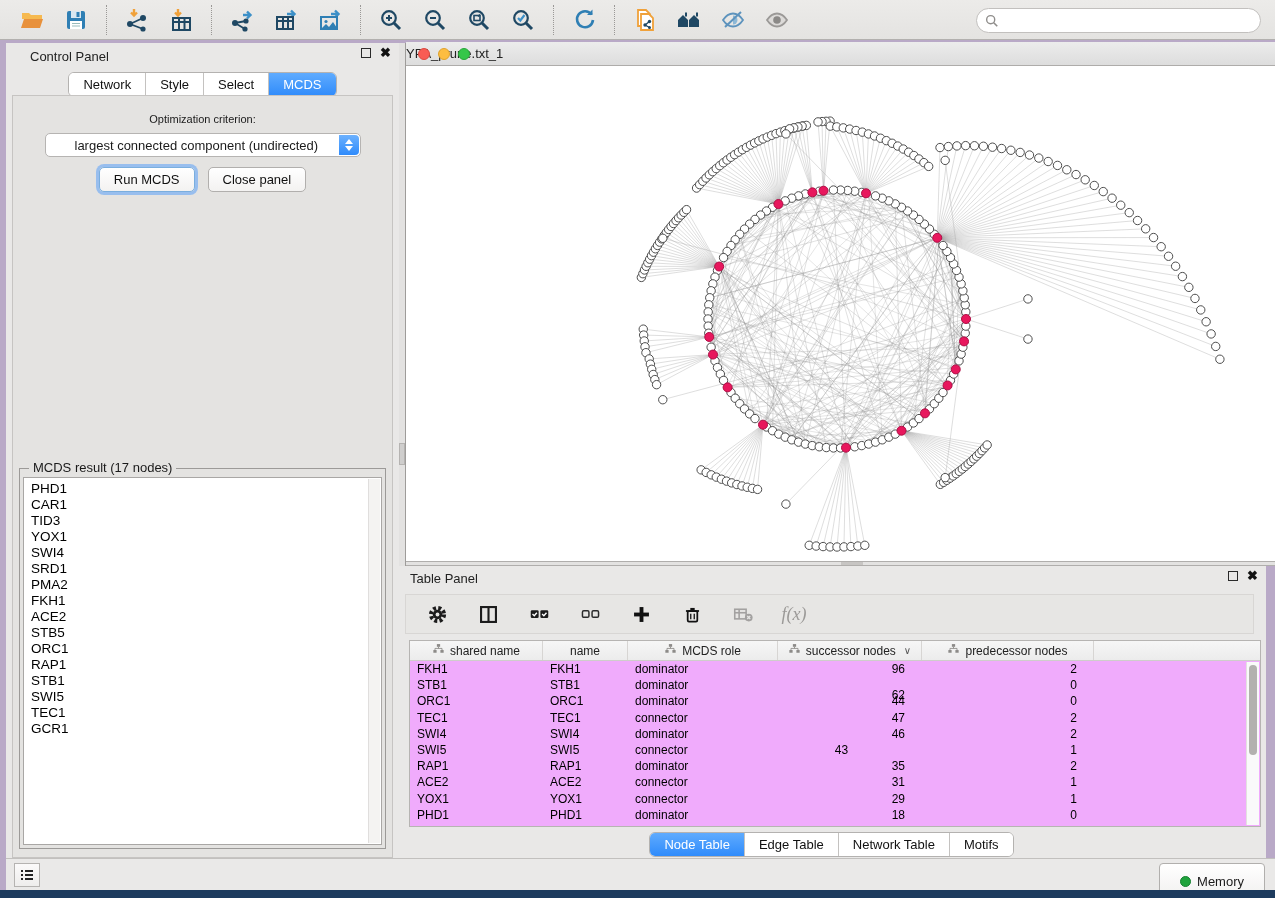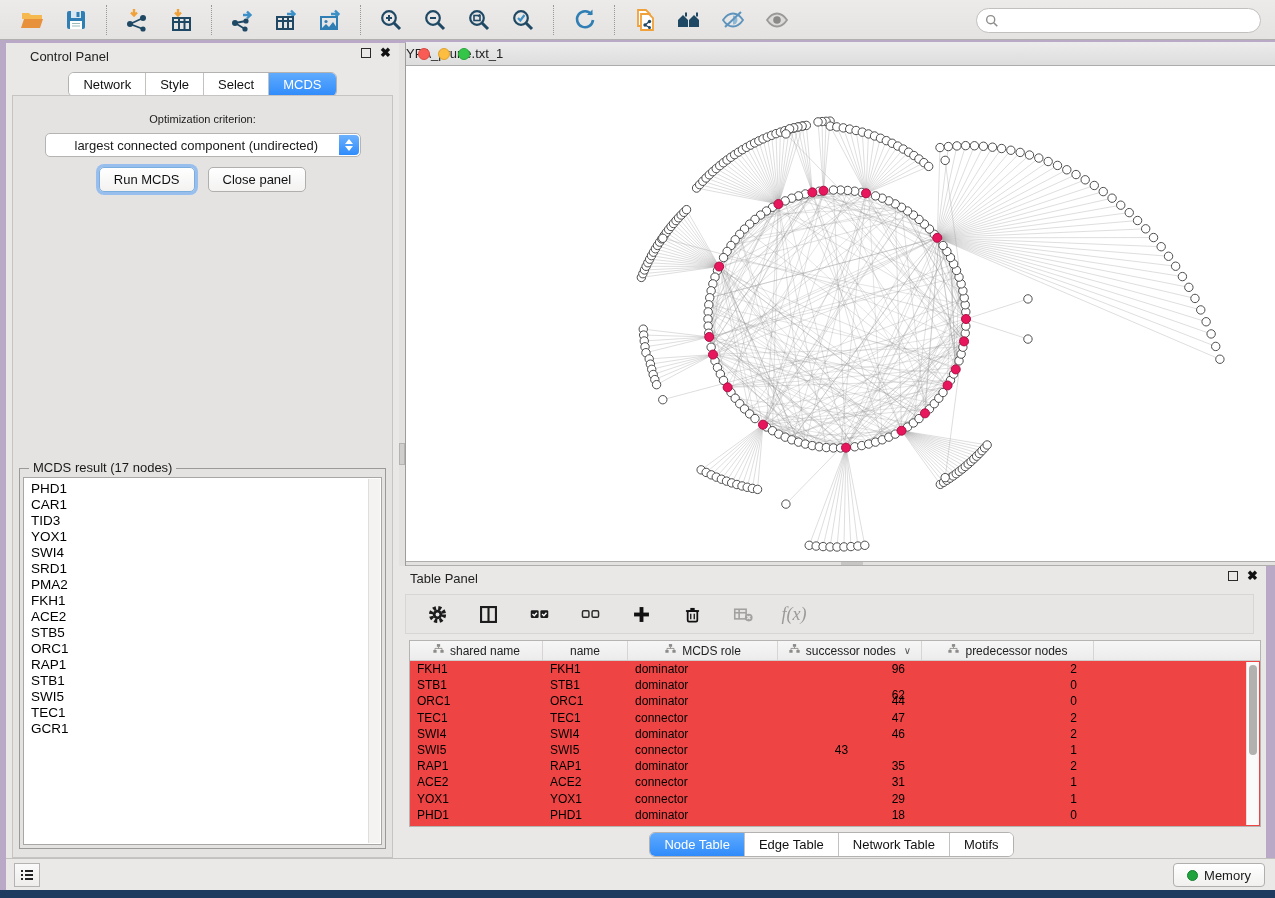--- a/index.html
+++ b/index.html
@@ -75,42 +75,42 @@
   #net-svg { display:block; width:869px; height:494px; background:#fff; }
 
   
   .table-panel { position:absolute; left:397px; top:566px; width:869px; height:292px; background:#e9e8e7; }
   .tp-header { position:relative; height:24px; display:flex; align-items:center; padding:0 13px; }
   .tp-toolbar { position:absolute; left:8px; right:12px; top:28px; height:40px; background:#e7e6e4;
     border:1px solid #d8d6d4; display:flex; align-items:center; padding-left:14px; }
   .tp-tool { width:34px; height:30px; display:flex; align-items:center; justify-content:center; margin-right:17px; }
   .tp-tool svg { width:21px; height:21px; }
   .fx-label { font-family:"Liberation Serif", serif; font-style:italic; font-size:18px; color:#9b9997; }
-  .tp-table { position:absolute; left:12px; top:74px; width:852px; height:187px; background:#ef4444; border:1px solid #b6b4b2; }
+  .tp-table { position:absolute; left:12px; top:74px; width:852px; height:187px; background:#f0abfc; border:1px solid #b6b4b2; }
   .tbl-header { display:flex; height:20px; background:linear-gradient(#f6f6f6,#ececec); border-bottom:1px solid #cfcdcb; }
   .th-cell { display:flex; align-items:center; justify-content:center; gap:5px; font-size:12px; color:#222;
     border-right:1px solid #d7d5d3; position:relative; }
   .th-cell svg { width:13px; height:13px; }
   .sort-chev { font-size:10px; color:#555; margin-left:3px; }
   .tbl-body { position:absolute; left:0; right:15px; top:20px; bottom:0; overflow:hidden; }
   .tbl-row { display:flex; height:16.2px; align-items:center; }
   .td-cell { font-size:12px; color:#000; white-space:nowrap; overflow:hidden; }
   .td-left { text-align:left; padding-left:7px; }
   .td-right { text-align:right; padding-right:17px; }
   .tbl-vscroll { position:absolute; right:1px; top:21px; bottom:1px; width:13px; background:#fafafa; border-left:1px solid #e3e1df; }
   .tbl-thumb { position:absolute; left:2px; top:3px; width:8px; height:90px; background:#b3b1af; border-radius:4px; }
   .tp-tabs { position:absolute; left:0; right:0; top:266px; display:flex; justify-content:center; }
 
   
   .status-bar { position:absolute; left:6px; top:858px; width:1269px; height:32px; background:#eae9e8; border-top:1px solid #c2c0be; }
   .list-btn { position:absolute; left:8px; top:4px; width:26px; height:24px; background:linear-gradient(#fbfafa,#eeedec);
     border:1px solid #b5b3b1; display:flex; align-items:center; justify-content:center; }
   .list-btn svg { width:16px; height:16px; }
-  .memory-btn { position:absolute; right:10px; top:4px; height:24px; background:linear-gradient(#ffffff,#f1f0ef);
-    border:1px solid #b1afad; border-radius:4px; display:flex; align-items:center; gap:6px; padding:0 13px; font-size:13px; }
+  .memory-btn { position:absolute; right:10px; top:4px; height:36px; background:linear-gradient(#ffffff,#f1f0ef);
+    border:1px solid #b1afad; border-radius:4px; display:flex; align-items:center; gap:6px; padding:0 20px; font-size:13px; }
   .mem-dot { width:11px; height:11px; border-radius:50%; background:#1fa33c; border:1px solid #158030; }
 
   .wall-bottom { position:absolute; left:0; top:890px; width:1275px; height:8px; background:#1d3b5e; }
 </style>
 </head>
 <body>
 
 <div id="app">
 
   <div class="toolbar">

